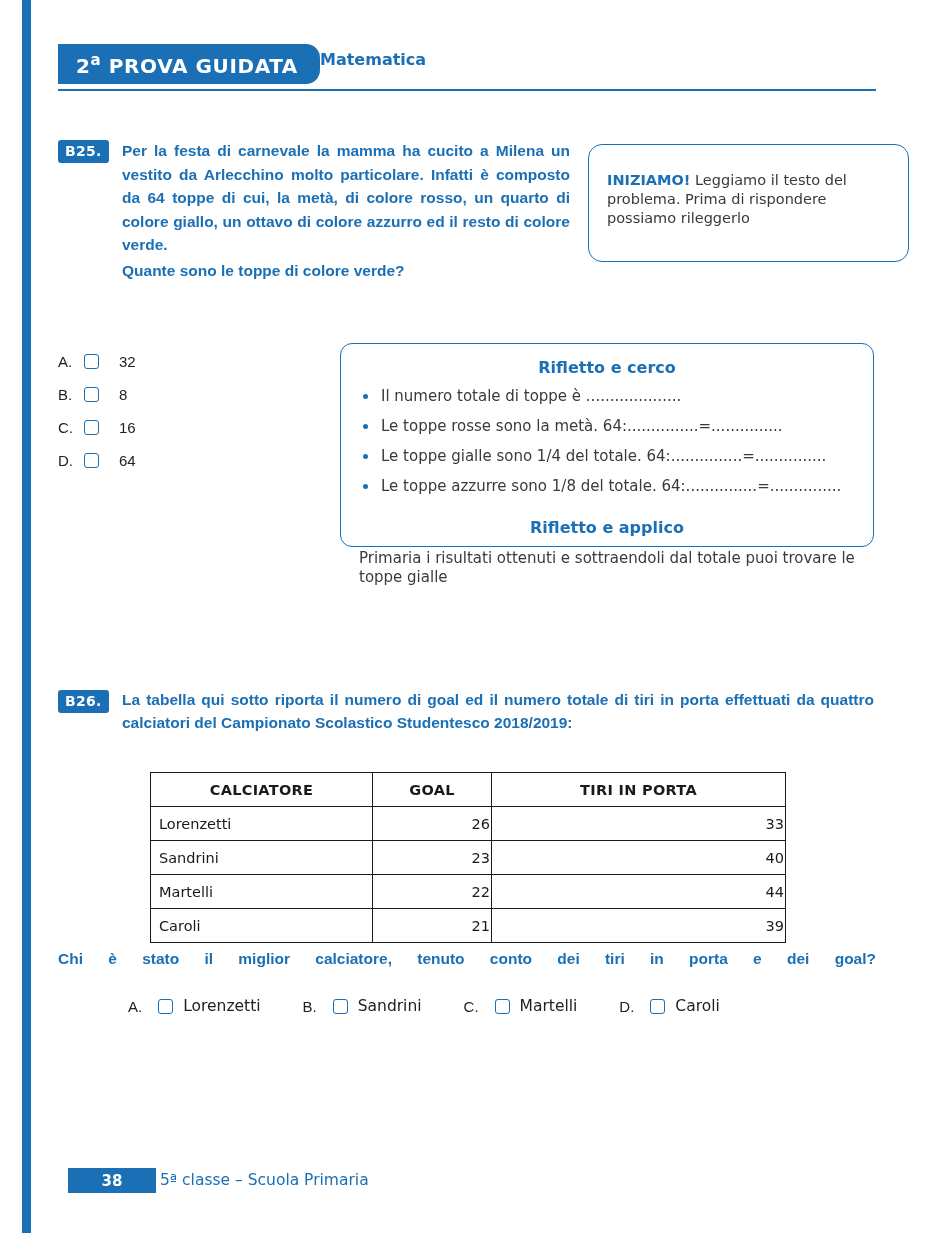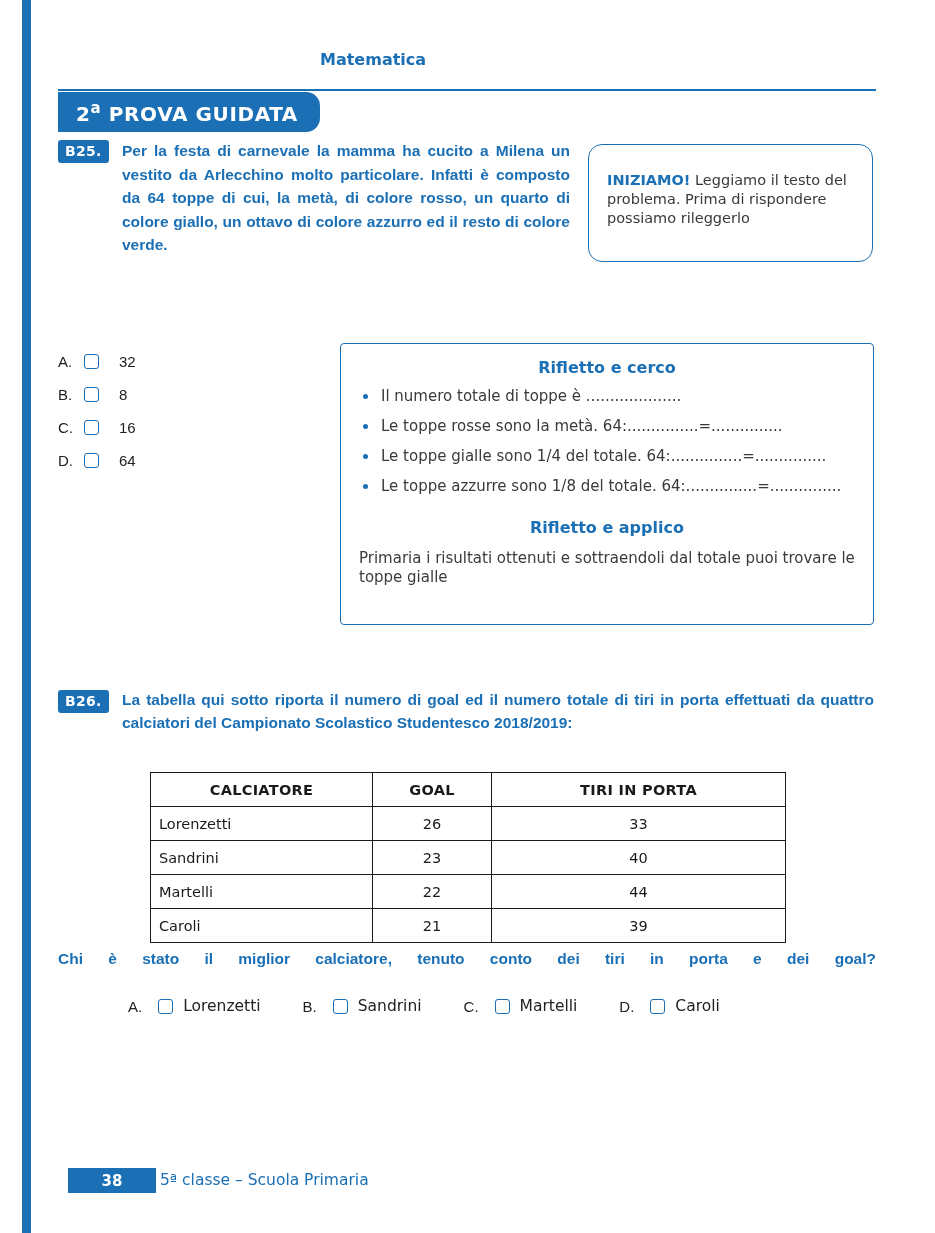--- a/index.html
+++ b/index.html
@@ -42,21 +42,20 @@
     position: absolute;
     left: 0;
     top: 0;
     height: 40px;
     background: #1a6fb5;
     border-radius: 0 14px 14px 0;
     padding: 0 22px 0 18px;
     display: flex;
     align-items: center;
     box-sizing: border-box;
-    margin-top: 48px;
   }
   .header-tab-text {
     color: #ffffff;
     font-size: 20px;
     font-weight: bold;
     letter-spacing: 0.6px;
     font-family: "DejaVu Sans", sans-serif;
   }
   .header-tab-text .sup {
     font-size: 15px;
@@ -105,21 +104,21 @@
   }
   .q25-question {
     display: block;
     margin-top: 2px;
   }
   
   .callout-iniziamo {
     position: absolute;
     left: 588px;
     top: 144px;
-    width: 285px;
+    width: 321px;
     height: 118px;
     border: 1.6px solid #1a6fb5;
     border-radius: 14px;
     box-sizing: border-box;
     padding: 26px 18px 0 18px;
   }
   .callout-iniziamo .lbl {
     color: #1a6fb5;
     font-weight: bold;
     font-size: 14.5px;
@@ -159,23 +158,23 @@
   .opt-val {
     font-size: 15px;
     color: #222;
   }
   
   .rifletto-box {
     position: absolute;
     left: 340px;
     top: 343px;
     width: 534px;
-    height: 282px;
+    height: 204px;
     border: 1.6px solid #1a6fb5;
-    border-radius: 4px;
+    border-radius: 12px;
     box-sizing: border-box;
   }
   .rifletto-title {
     text-align: center;
     color: #1a6fb5;
     font-weight: bold;
     font-size: 16px;
     margin-top: 14px;
     font-family: "DejaVu Sans", sans-serif;
   }
@@ -247,21 +246,21 @@
   .tbl th {
     font-weight: bold;
     letter-spacing: 0.3px;
   }
   .tbl td.name {
     text-align: left;
     padding-left: 8px;
     width: 212px;
   }
   .tbl td.num {
-    text-align: center;
+    text-align: right;
   }
   .q26-question {
     position: absolute;
     left: 58px;
     top: 950px;
     width: 818px;
     color: #1a6fb5;
     font-size: 15.5px;
     font-weight: bold;
     text-align: justify;
@@ -335,20 +334,21 @@
       <span class="header-tab-text"><span>2</span><span class="sup">a</span>&nbsp;<span>PROVA GUIDATA</span></span>
     </div>
     <div class="header-subject">Matematica</div>
     <div class="header-rule"></div>
   </div>
 
   <div class="qbadge" style="left:58px; top:140px;">B25.</div>
 
   <div class="q25-text">
     <span>Per la festa di carnevale la mamma ha cucito a Milena un vestito da Arlecchino molto particolare. Infatti è composto da 64 toppe di cui, la metà, di colore rosso, un quarto di colore giallo, un ottavo di colore azzurro ed il resto di colore verde.</span>
+    <span class="q25-question">Quante sono le toppe di colore verde?</span>
   </div>
 
   <div class="callout-iniziamo">
     <span class="lbl">INIZIAMO!</span><span class="body"> Leggiamo il testo del problema. Prima di rispondere possiamo rileggerlo</span>
   </div>
 
   <div class="opt-list">
     <div class="opt-row">
       <span class="opt-letter">A.</span>
       <span class="opt-box"></span>

